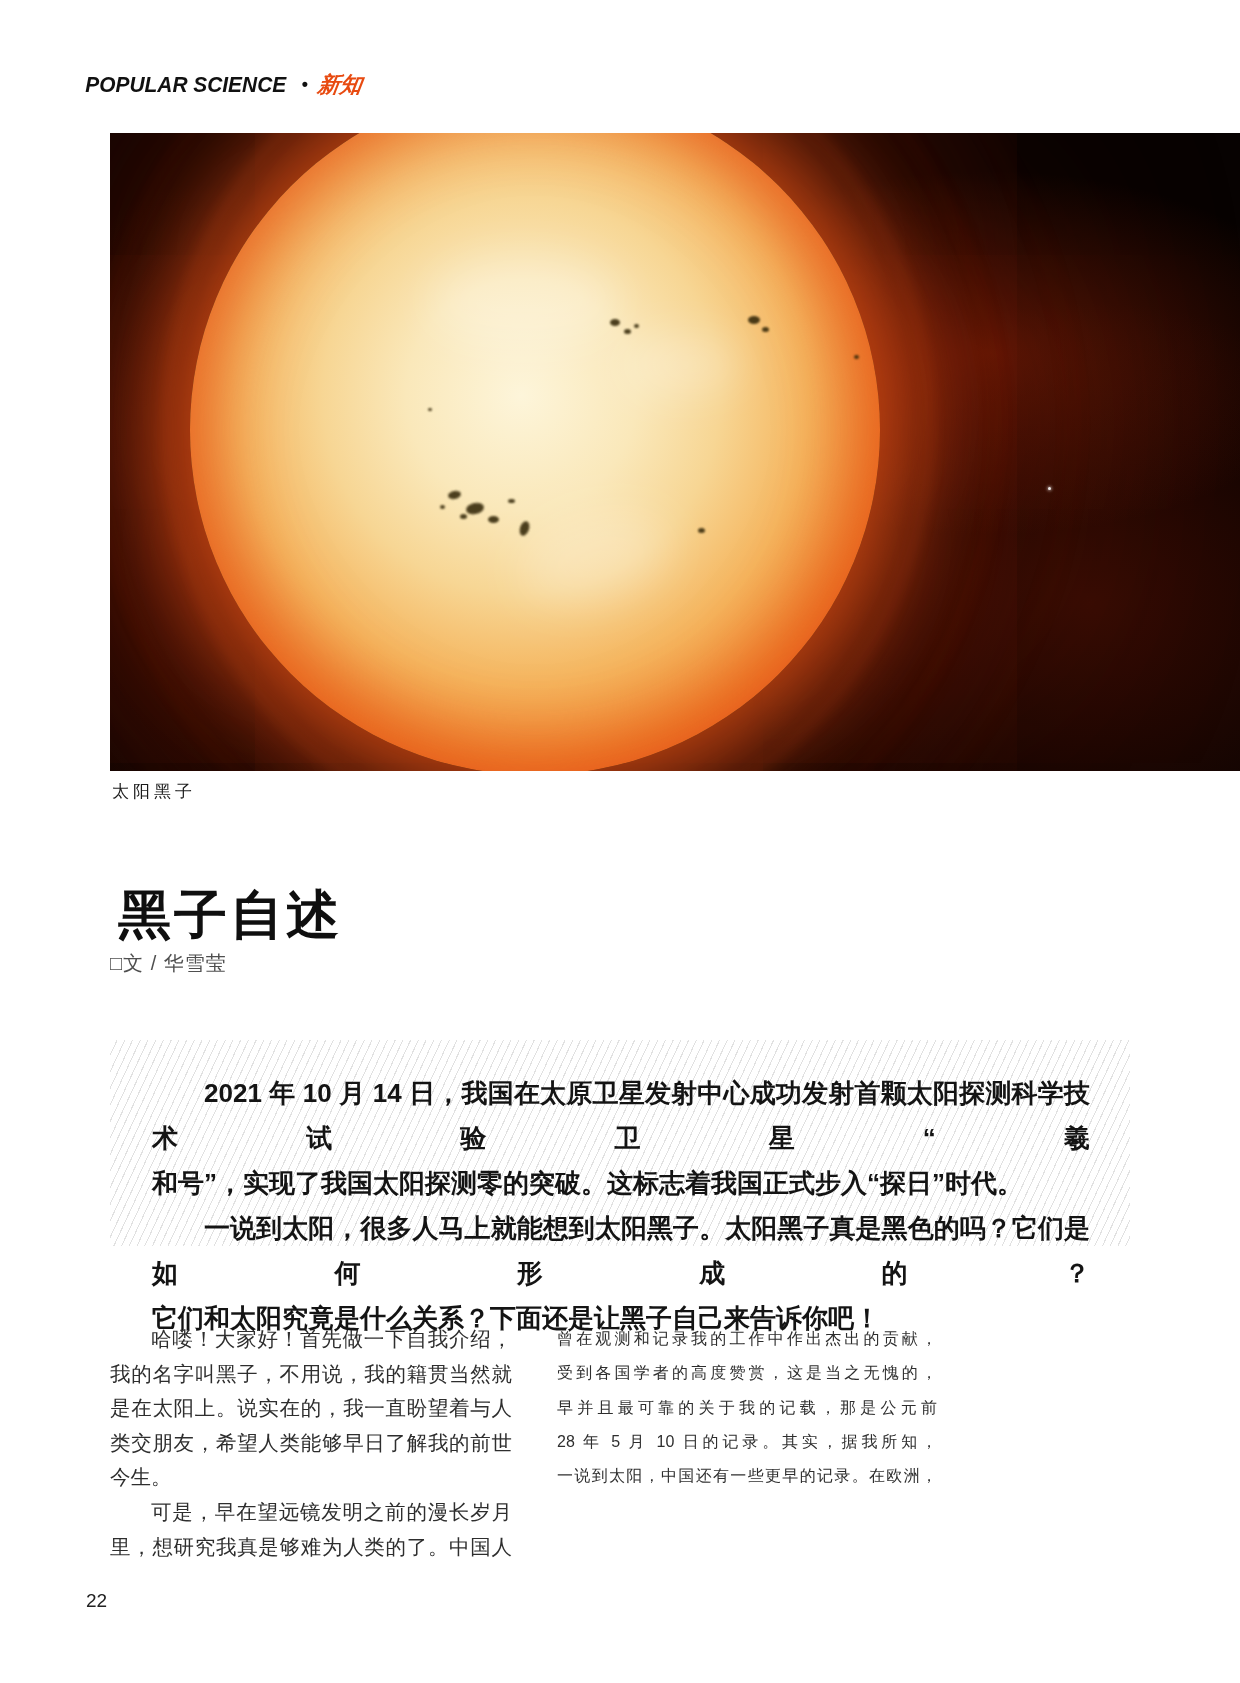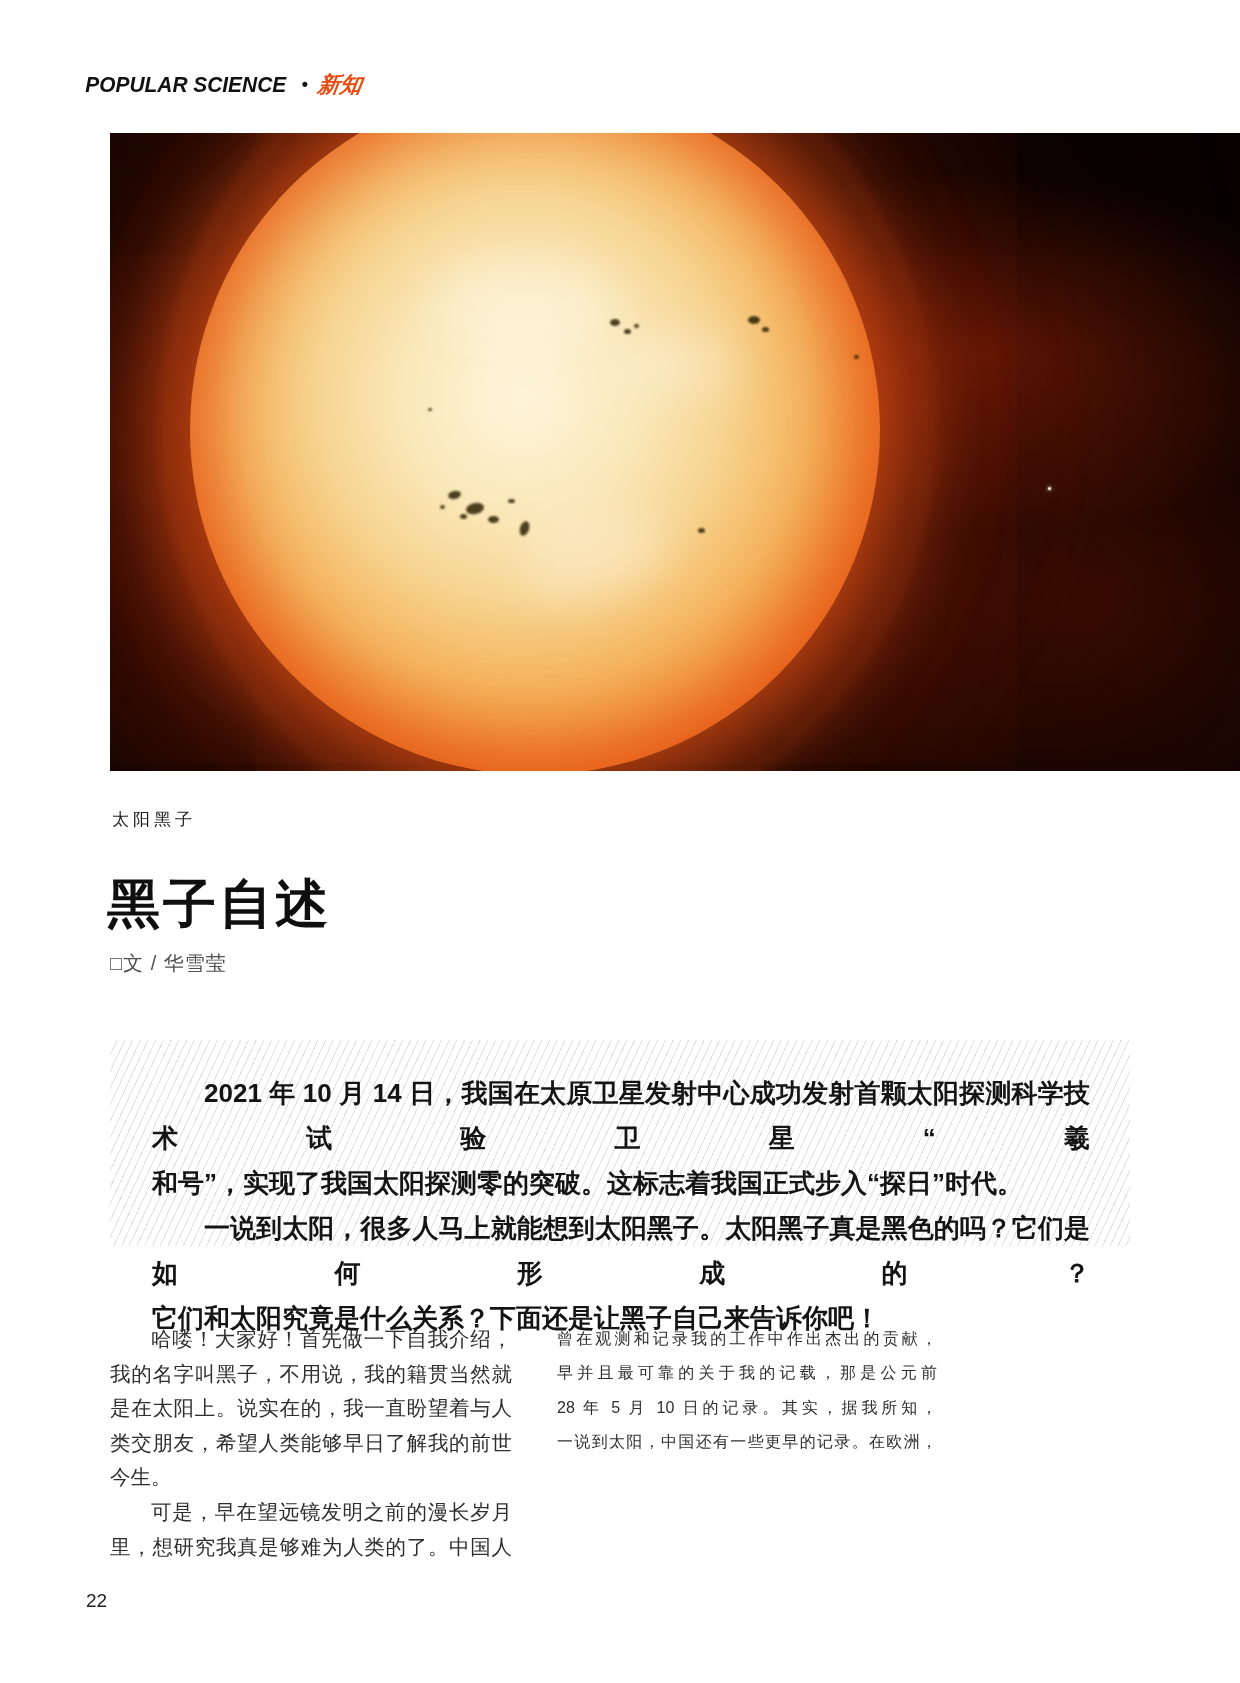--- a/index.html
+++ b/index.html
@@ -63,24 +63,24 @@
   .sp13 { left:330px; top:372px; width:5px;  height:4px; }
   .sp14 { left:318px; top:275px; width:4px;  height:3px; }
   
   .sp15 { left:588px; top:395px; width:7px;  height:5px; }
 
   .star { position:absolute; left:938px; top:354px; width:3px; height:3px; border-radius:50%;
           background:#fff; opacity:.9; box-shadow:0 0 3px 1px rgba(255,255,255,.5); }
 
   
   .caption { position:absolute; left:112px; top:780px; font-family:Liberation Serif, serif;
-             font-size:17px; letter-spacing:4px; color:#1b1b1b;margin-top:28px; }
+             font-size:17px; letter-spacing:4px; color:#1b1b1b; }
 
   
-  .title { position:absolute; left:106px; top:874px; margin:1px; font-size:53px; line-height:1.1;
+  .title { position:absolute; left:106px; top:874px; margin:12px; font-size:53px; line-height:1.1;
            font-weight:900; color:#0f0f0f; letter-spacing:3px; }
   .byline { position:absolute; left:110px; top:950px; font-size:20px; color:#4f4f4f; letter-spacing:1px; }
 
   
   .intro {
     position:absolute; left:110px; top:1040px; width:1020px; height:206px; box-sizing:border-box;
     padding:31px 40px 0 42px;
     background-color:#fff;
     background-image:repeating-linear-gradient(115deg, transparent 0px, transparent 6px, #e1e1e1 6px, #e1e1e1 7px);
     font-size:26px; line-height:45px; font-weight:600; color:#141414;
@@ -165,20 +165,21 @@
 
       <div class="t-line indent">可是，早在望远镜发明之前的漫长岁月</div>
 
       <div class="t-line">里，想研究我真是够难为人类的了。中国人</div>
     </div>
 
   <div class="col col-right t-wrap">
 
       <div class="t-line">曾在观测和记录我的工作中作出杰出的贡献，</div>
 
+      <div class="t-line">受到各国学者的高度赞赏，这是当之无愧的，</div>
 
 
 
       <div class="t-line">早并且最可靠的关于我的记载，那是公元前</div>
 
       <div class="t-line">28 年 5 月 10 日的记录。其实，据我所知，</div>
 
       <div class="t-line">一说到太阳，中国还有一些更早的记录。在欧洲，</div>
     </div>
 

